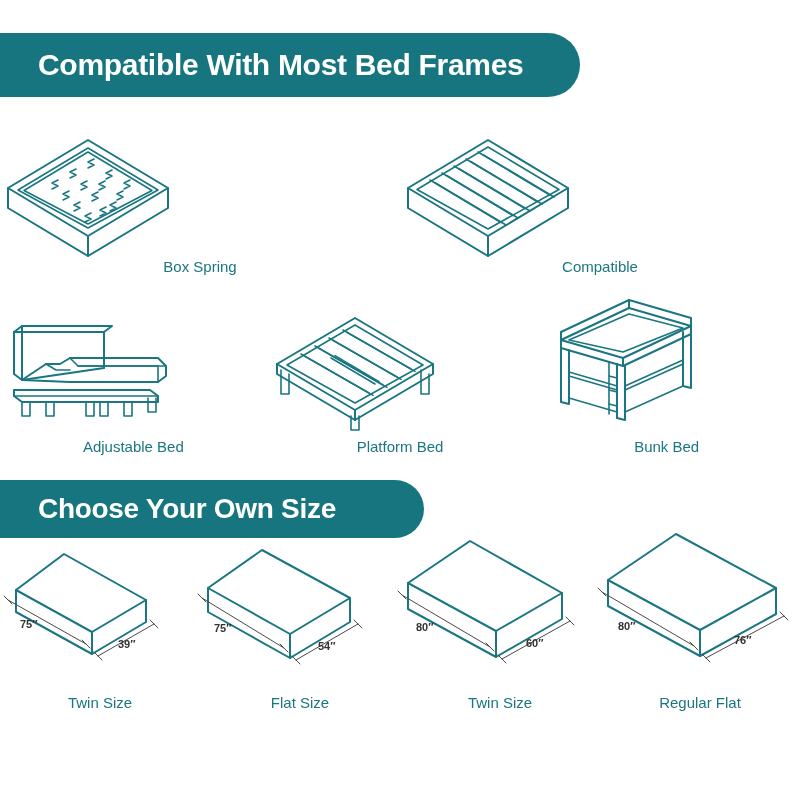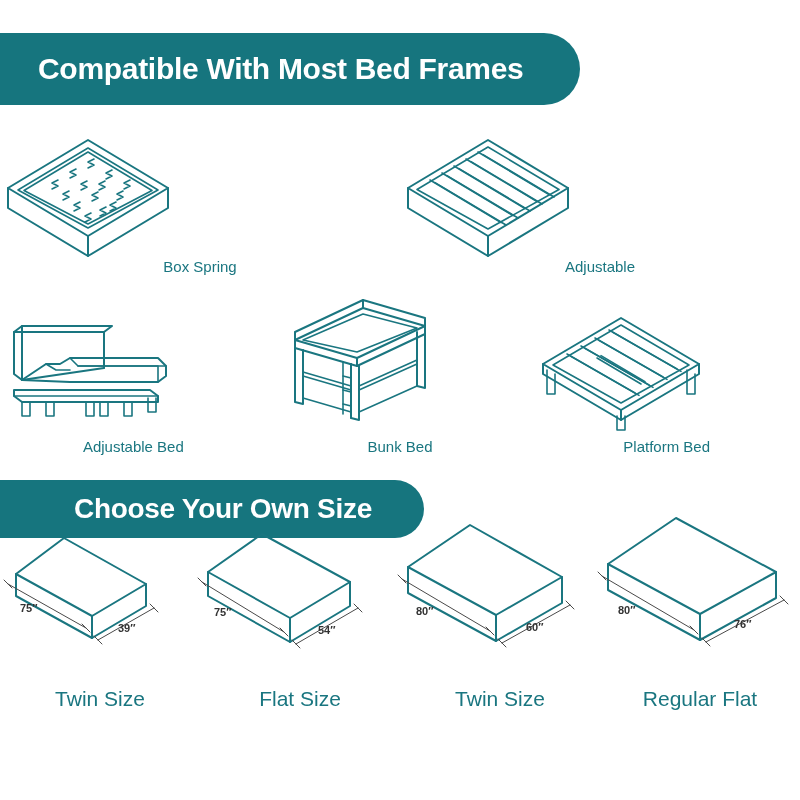--- a/index.html
+++ b/index.html
@@ -20,23 +20,23 @@
     align-items: center;
     border-top-right-radius: 999px;
     border-bottom-right-radius: 999px;
   }
   .banner-title {
     color: #ffffff;
     font-weight: bold;
     letter-spacing: -0.3px;
     white-space: nowrap;
   }
-  #banner-frames { top: 33px; width: 580px; height: 72px; }
+  #banner-frames { top: 33px; width: 580px; height: 64px; }
   #banner-frames .banner-title { font-size: 30px; margin-left: 38px; }
-  #banner-sizes { top: 480px; width: 424px; height: 58px; padding-left: 36px; }
+  #banner-sizes { top: 480px; width: 424px; height: 58px; }
   #banner-sizes .banner-title { font-size: 28px; margin-left: 38px; }
 
   
   .icon-grid {
     position: absolute;
     left: 0; width: 800px;
     display: flex;
   }
   .icon-cell {
     flex: 1 1 0;
@@ -50,21 +50,21 @@
     color: #1A7680;
     font-size: 15px;
     text-align: center;
     white-space: nowrap;
   }
 
   #frames-row-1 { top: 130px; height: 145px; }
   #frames-row-2 { top: 310px; height: 145px; }
   #sizes-row    { top: 536px; height: 175px; }
 
-  .size-cell .icon-label { margin-top: 17px; font-size: 21px; }
+  .size-cell .icon-label { margin-top: 8px; font-size: 15px; }
 
   
   svg { overflow: visible; }
   .ln { fill: none; stroke: #1A7680; stroke-width: 2; stroke-linejoin: round; stroke-linecap: round; }
   .ln-thin { fill: none; stroke: #1A7680; stroke-width: 1.6; stroke-linejoin: round; stroke-linecap: round; }
   .dim { fill: none; stroke: #4a4a4a; stroke-width: 1; stroke-linecap: round; }
   .dimtext { fill: #333333; font-family: "Liberation Sans", sans-serif; font-size: 11px; font-weight: bold; }
 </style>
 </head>
 <body>
@@ -120,21 +120,21 @@
           <path d="M66 27 L137 69.5"></path>
           <path d="M71 29.6 L142 72"></path>
           <path d="M54 34 L125 76.5"></path>
           <path d="M59 36.6 L130 79"></path>
           <path d="M42 41 L113 83.5"></path>
           <path d="M47 43.6 L118 86"></path>
           <path d="M30 48 L101 90.5"></path>
           <path d="M35 50.6 L106 93"></path>
         </g>
       </svg>
-      <span class="icon-label">Adjustable</span>
+      <span class="icon-label">Compatible</span>
     </div>
 
   </div>
 
   <div class="icon-grid" id="frames-row-2">
 
     <div class="icon-cell">
       <svg class="icon-art" width="176" height="120" viewBox="0 0 176 120">
 
         <path class="ln" d="M14 20 L22 14 L112 14 L104 20 Z"></path>
@@ -154,53 +154,20 @@
         <g class="ln-thin">
           <path d="M22 90 L22 104 L30 104 L30 90"></path>
           <path d="M46 90 L46 104 L54 104 L54 90"></path>
           <path d="M86 90 L86 104 L94 104 L94 90"></path>
           <path d="M100 90 L100 104 L108 104 L108 90"></path>
           <path d="M124 90 L124 104 L132 104 L132 90"></path>
           <path d="M148 86 L148 100 L156 100 L156 86"></path>
         </g>
       </svg>
       <span class="icon-label">Adjustable Bed</span>
-    </div>
-
-    <div class="icon-cell">
-      <svg class="icon-art" width="176" height="130" viewBox="0 0 176 130">
-
-        <path class="ln" d="M28 38 L96 6 L158 24 L90 56 Z"></path>
-        <path class="ln-thin" d="M36 38 L96 12 L150 26 L90 50 Z"></path>
-
-        <path class="ln" d="M96 6 L96 -2 L158 16 L158 24"></path>
-        <path class="ln" d="M28 38 L28 30 L96 -2"></path>
-
-        <path class="ln" d="M28 38 L28 46 L90 64 L158 32 L158 24"></path>
-        <path class="ln" d="M90 56 L90 64"></path>
-
-        <path class="ln" d="M150 30 L150 84 L158 86 L158 32"></path>
-
-        <path class="ln" d="M28 46 L28 100 L36 102 L36 48"></path>
-        <path class="ln" d="M84 62 L84 116 L92 118 L92 64"></path>
-
-        <path class="ln-thin" d="M36 70 L84 84"></path>
-        <path class="ln-thin" d="M36 74 L84 88"></path>
-        <path class="ln-thin" d="M92 84 L150 58"></path>
-        <path class="ln-thin" d="M92 88 L150 62"></path>
-        <path class="ln-thin" d="M36 96 L84 110"></path>
-        <path class="ln-thin" d="M92 110 L150 84"></path>
-
-        <path class="ln-thin" d="M84 62 L84 116"></path>
-        <path class="ln-thin" d="M76 60 L76 112"></path>
-        <path class="ln-thin" d="M76 74 L84 76"></path>
-        <path class="ln-thin" d="M76 88 L84 90"></path>
-        <path class="ln-thin" d="M76 102 L84 104"></path>
-      </svg>
-      <span class="icon-label">Bunk Bed</span>
     </div>
 
     <div class="icon-cell">
       <svg class="icon-art" width="176" height="120" viewBox="0 0 176 120">
 
         <path class="ln" d="M88 6 L166 52 L88 98 L10 52 Z"></path>
         <path class="ln" d="M10 52 L10 62 L88 108 L166 62 L166 52"></path>
         <path class="ln" d="M88 98 L88 108"></path>
         <path class="ln-thin" d="M88 13 L156 53 L88 91 L20 53 Z"></path>
 
@@ -220,20 +187,53 @@
           <path d="M68 43.6 L112 69.6"></path>
         </g>
 
         <g class="ln-thin">
           <path d="M14 58 L14 82 L22 82 L22 62"></path>
           <path d="M154 58 L154 82 L162 82 L162 62"></path>
           <path d="M84 104 L84 118 L92 118 L92 104"></path>
         </g>
       </svg>
       <span class="icon-label">Platform Bed</span>
+    </div>
+
+    <div class="icon-cell">
+      <svg class="icon-art" width="176" height="130" viewBox="0 0 176 130">
+
+        <path class="ln" d="M28 38 L96 6 L158 24 L90 56 Z"></path>
+        <path class="ln-thin" d="M36 38 L96 12 L150 26 L90 50 Z"></path>
+
+        <path class="ln" d="M96 6 L96 -2 L158 16 L158 24"></path>
+        <path class="ln" d="M28 38 L28 30 L96 -2"></path>
+
+        <path class="ln" d="M28 38 L28 46 L90 64 L158 32 L158 24"></path>
+        <path class="ln" d="M90 56 L90 64"></path>
+
+        <path class="ln" d="M150 30 L150 84 L158 86 L158 32"></path>
+
+        <path class="ln" d="M28 46 L28 100 L36 102 L36 48"></path>
+        <path class="ln" d="M84 62 L84 116 L92 118 L92 64"></path>
+
+        <path class="ln-thin" d="M36 70 L84 84"></path>
+        <path class="ln-thin" d="M36 74 L84 88"></path>
+        <path class="ln-thin" d="M92 84 L150 58"></path>
+        <path class="ln-thin" d="M92 88 L150 62"></path>
+        <path class="ln-thin" d="M36 96 L84 110"></path>
+        <path class="ln-thin" d="M92 110 L150 84"></path>
+
+        <path class="ln-thin" d="M84 62 L84 116"></path>
+        <path class="ln-thin" d="M76 60 L76 112"></path>
+        <path class="ln-thin" d="M76 74 L84 76"></path>
+        <path class="ln-thin" d="M76 88 L84 90"></path>
+        <path class="ln-thin" d="M76 102 L84 104"></path>
+      </svg>
+      <span class="icon-label">Bunk Bed</span>
     </div>
   </div>
 
   <div class="banner" id="banner-sizes">
     <span class="banner-title">Choose Your Own Size</span>
   </div>
 
   <div class="icon-grid" id="sizes-row">
 
     <div class="icon-cell size-cell">

